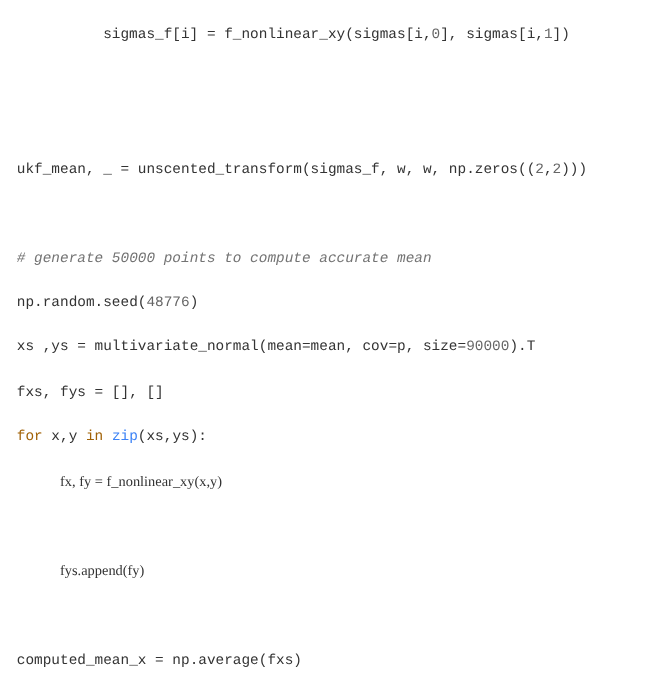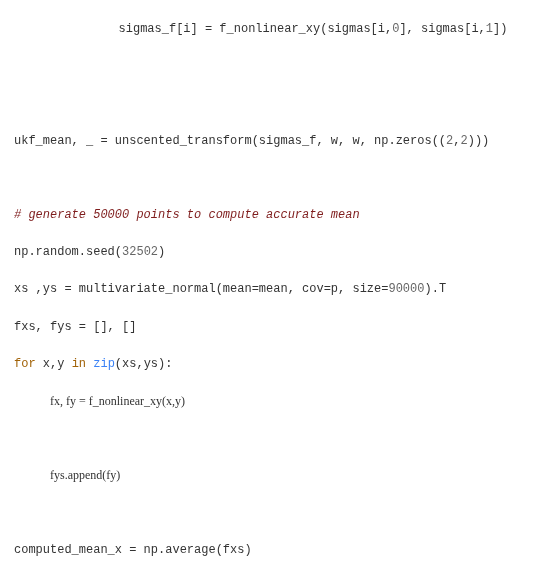--- a/index.html
+++ b/index.html
@@ -14,37 +14,37 @@
       box-sizing: border-box;
       position: relative;
     }
     pre {
       margin: 0;
       white-space: pre;
       font-family: inherit;
     }
     .line { display: block; }
     .indent-1 { padding-left: 36px; font-family: Liberation Serif, serif; }
-    .indent-2 { padding-left: 72px; text-align: center; }
-    .comment { color: #7f1d1d; font-style: italic; text-align: right; }
+    .indent-2 { padding-left: 72px; }
+    .comment { color: #737373; font-style: italic; text-align: right; }
     .keyword { color: #a16207; font-weight: normal; }
     .builtin { color: #3b82f6; }
     .number { color: #666666; }
     .normal { color: #333333; }
   </style>
 </head>
 <body>
 
 <pre><span class="line indent-2"><span class="normal">sigmas_f[i] = f_nonlinear_xy(sigmas[i,</span><span class="number">0</span><span class="normal">], sigmas[i,</span><span class="number">1</span><span class="normal">])</span></span>
 <span class="line">&nbsp;</span>
 <span class="line">&nbsp;</span>
 <span class="line"><span class="normal">ukf_mean, _ = unscented_transform(sigmas_f, w, w, np.zeros((</span><span class="number">2</span><span class="normal">,</span><span class="number">2</span><span class="normal">)))</span></span>
 <span class="line">&nbsp;</span>
 <span class="line"><span class="comment"># generate 50000 points to compute accurate mean</span></span>
-<span class="line"><span class="normal">np.random.seed(</span><span class="number">32502</span><span class="normal">)</span></span>
+<span class="line"><span class="normal">np.random.seed(</span><span class="number">48776</span><span class="normal">)</span></span>
 <span class="line"><span class="normal">xs ,ys = multivariate_normal(mean=mean, cov=p, size=</span><span class="number">90000</span><span class="normal">).T</span></span>
 <span class="line"><span class="normal">fxs, fys = [], []</span></span>
 <span class="line"><span class="keyword">for</span><span class="normal"> x,y </span><span class="keyword">in</span><span class="normal"> </span><span class="builtin">zip</span><span class="normal">(xs,ys):</span></span>
 <span class="line indent-1"><span class="normal">fx, fy = f_nonlinear_xy(x,y)</span></span>
 <span class="line">&nbsp;</span>
 <span class="line indent-1"><span class="normal">fys.append(fy)</span></span>
 <span class="line">&nbsp;</span>
 <span class="line"><span class="normal">computed_mean_x = np.average(fxs)</span></span>
 
 

